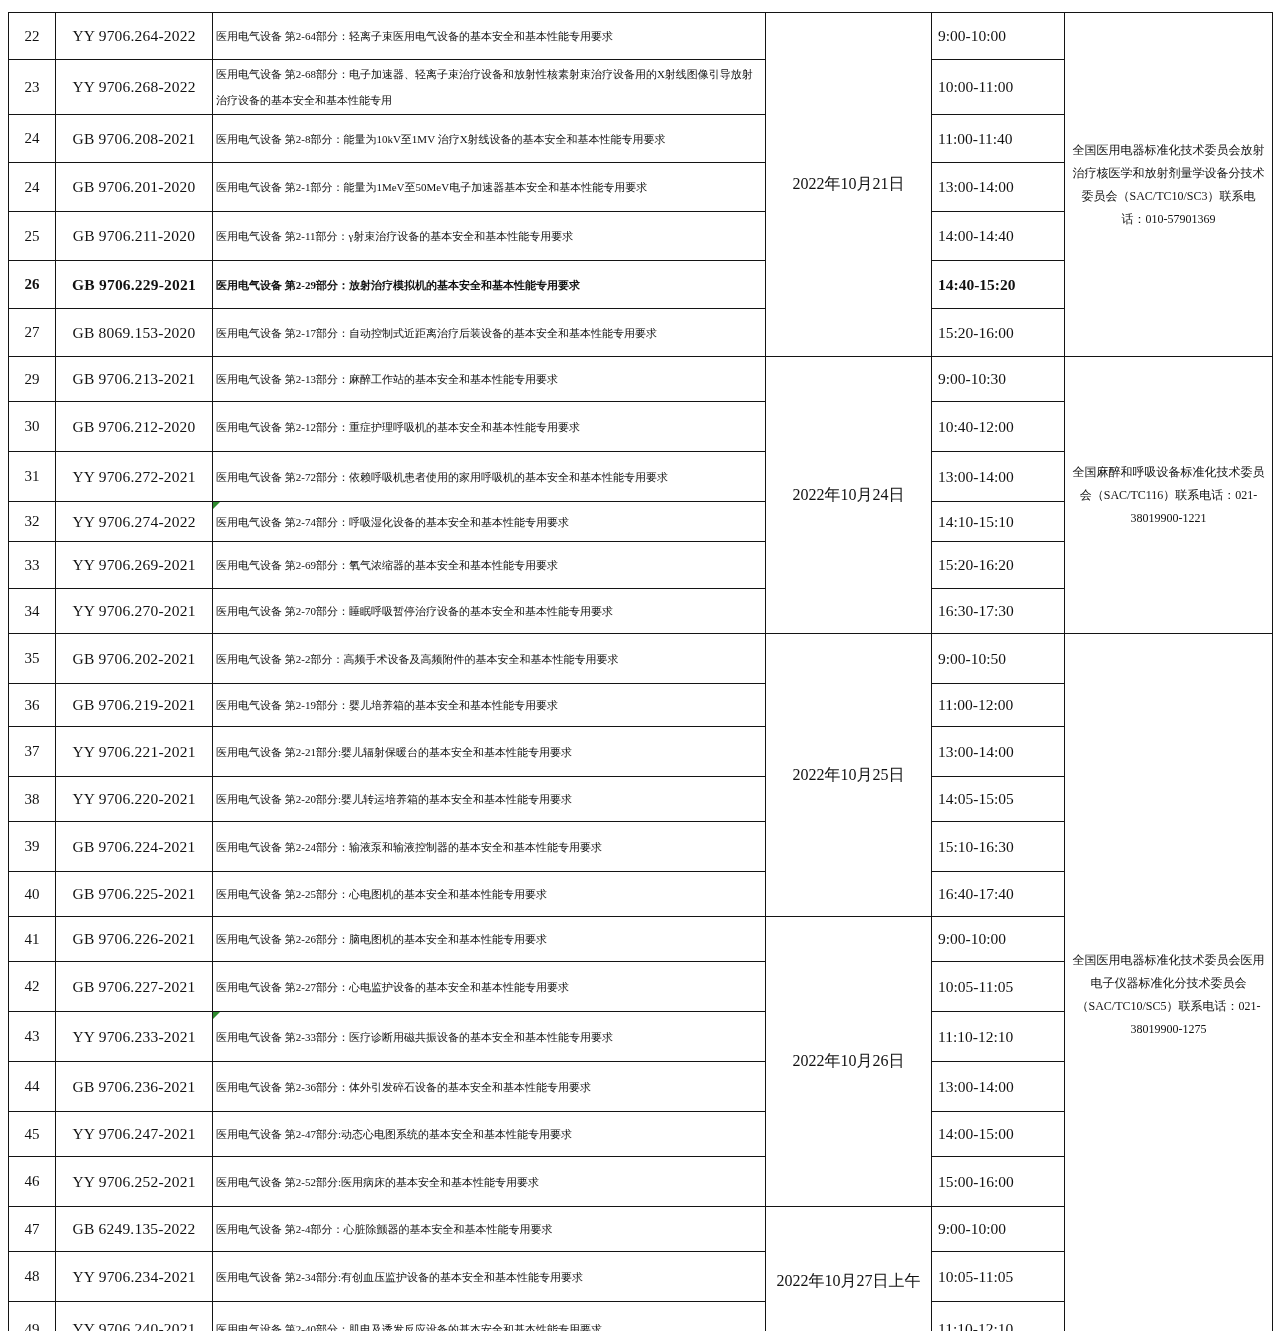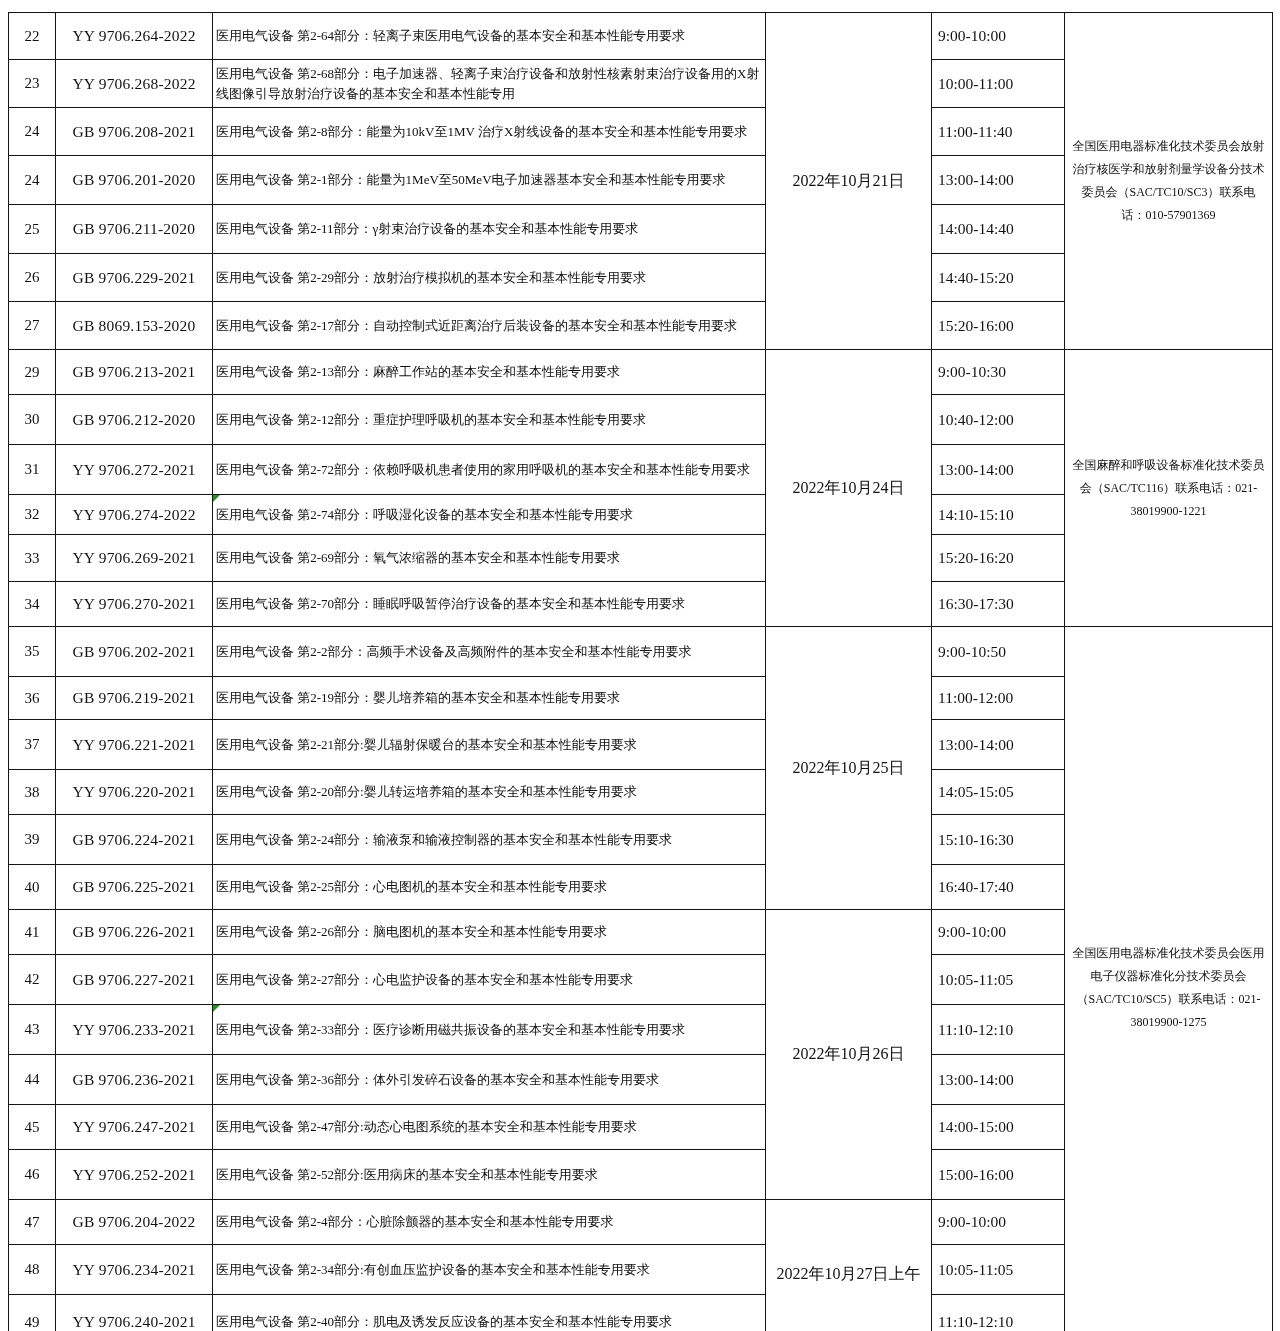--- a/index.html
+++ b/index.html
@@ -11,21 +11,21 @@
   table.sched{
     position:absolute;left:8px;top:8px;width:1264px;
     border-collapse:collapse;table-layout:fixed;background:#ffffff;
   }
   table.sched td{
     border:1px solid #141414;vertical-align:middle;overflow:hidden;
     position:relative;
   }
   td.c-num{text-align:center;font-size:15px;}
   td.c-code{text-align:center;font-size:15.5px;letter-spacing:0.2px;white-space:nowrap;}
-  td.c-title{text-align:left;font-size:13px;line-height:20px;padding:1px 4px 1px 3px;}
+  td.c-title{text-align:left;font-size:11px;line-height:26px;padding:1px 4px 1px 3px;}
   td.c-date{text-align:center;font-size:16px;white-space:nowrap;}
   td.c-time{text-align:left;font-size:15.5px;padding-left:6px;white-space:nowrap;}
   td.c-contact{text-align:center;font-size:12px;line-height:23px;padding:0 5px;}
   
   td.gm::before{
     content:"";position:absolute;top:0;left:0;width:0;height:0;
     border-top:7px solid #2e8b2e;border-right:7px solid transparent;
   }
   .artifact{
     position:absolute;left:164px;top:25px;width:0;height:0;
@@ -73,21 +73,21 @@
           <td class="c-code">GB 9706.201-2020</td>
           <td class="c-title">医用电气设备 第2-1部分：能量为1MeV至50MeV电子加速器基本安全和基本性能专用要求</td>
           <td class="c-time">13:00-14:00</td>
         </tr>
         <tr style="height: 49px;">
           <td class="c-num">25</td>
           <td class="c-code">GB 9706.211-2020</td>
           <td class="c-title">医用电气设备 第2-11部分：γ射束治疗设备的基本安全和基本性能专用要求</td>
           <td class="c-time">14:00-14:40</td>
         </tr>
-        <tr style="height: 48px;">
+        <tr style="height: 48px; font-weight: bold;">
           <td class="c-num">26</td>
           <td class="c-code">GB 9706.229-2021</td>
           <td class="c-title">医用电气设备 第2-29部分：放射治疗模拟机的基本安全和基本性能专用要求</td>
           <td class="c-time">14:40-15:20</td>
         </tr>
         <tr style="height: 48px;">
           <td class="c-num">27</td>
           <td class="c-code">GB 8069.153-2020</td>
           <td class="c-title">医用电气设备 第2-17部分：自动控制式近距离治疗后装设备的基本安全和基本性能专用要求</td>
           <td class="c-time">15:20-16:00</td>
@@ -200,21 +200,21 @@
           <td class="c-time">14:00-15:00</td>
         </tr>
         <tr style="height: 50px;">
           <td class="c-num">46</td>
           <td class="c-code">YY 9706.252-2021</td>
           <td class="c-title">医用电气设备 第2-52部分:医用病床的基本安全和基本性能专用要求</td>
           <td class="c-time">15:00-16:00</td>
         </tr>
         <tr style="height: 45px;">
           <td class="c-num">47</td>
-          <td class="c-code">GB 9706.204-2022</td>
+          <td class="c-code">GB 6249.135-2022</td>
           <td class="c-title">医用电气设备 第2-4部分：心脏除颤器的基本安全和基本性能专用要求</td>
           <td class="c-date" rowspan="3">2022年10月27日上午</td>
           <td class="c-time">9:00-10:00</td>
         </tr>
         <tr style="height: 50px;">
           <td class="c-num">48</td>
           <td class="c-code">YY 9706.234-2021</td>
           <td class="c-title">医用电气设备 第2-34部分:有创血压监护设备的基本安全和基本性能专用要求</td>
           <td class="c-time">10:05-11:05</td>
         </tr>

